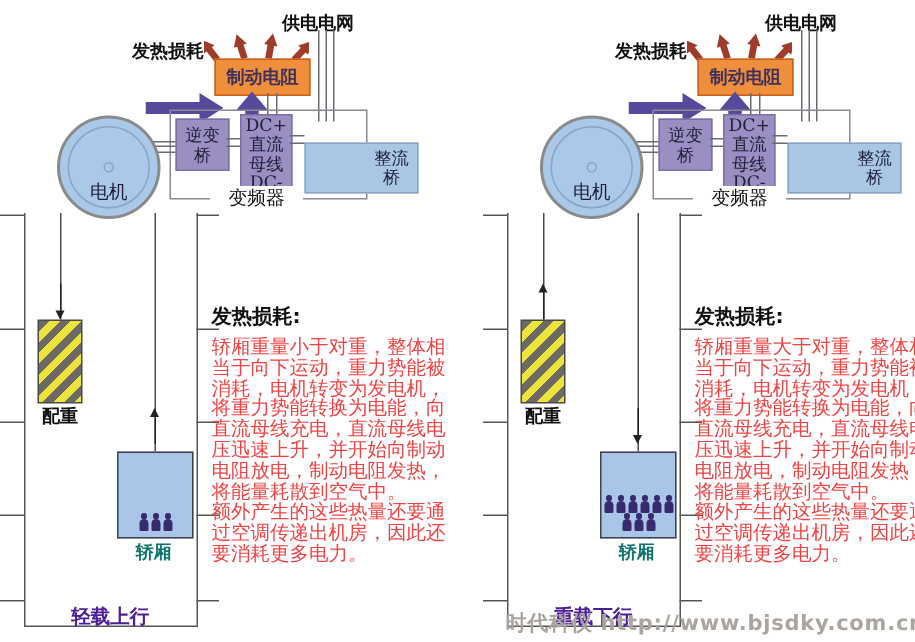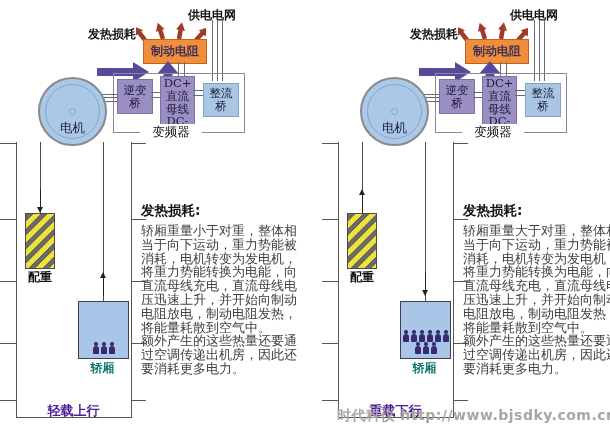--- a/index.html
+++ b/index.html
@@ -25,22 +25,22 @@
   .bw1{left:178px}.bw2{left:184px}
 
   
   .converter-box{position:absolute;left:113px;top:73px;width:130px;height:58px;border:1px solid #8a8a92;}
   .comp{position:absolute;white-space:pre-line;text-align:center;
         font-family:"DejaVu Serif","Liberation Serif",serif;font-size:11.5px;line-height:13px;color:#1e1e38;}
   .inverter-box{left:117px;top:79px;width:34px;height:33px;background:#9a8ec2;border:1px solid #7b6fa3;
                 display:flex;align-items:center;justify-content:center;}
   .dc-box{left:160px;top:76px;width:33px;height:51px;background:#9a8ec2;border:1px solid #7b6fa3;
           display:flex;align-items:center;justify-content:center;line-height:12.7px;}
-  .rect-box{left:203px;top:83px;width:34px;height:32px;background:#a9c6e4;border:1px solid #85a3c6;
-            display:flex;align-items:center;justify-content:center;}
+  .rect-box{left:203px;top:95px;width:34px;height:32px;background:#a9c6e4;border:1px solid #85a3c6;
+            display:flex;align-items:center;justify-content:center;padding-left:40px;}
   .converter-label{position:absolute;left:140px;top:124px;width:62px;text-align:center;background:#fff;
                    font-family:"DejaVu Serif","Liberation Serif",serif;font-size:12.5px;color:#111;}
 
   
   .motor{position:absolute;left:38px;top:77px;width:65px;height:65px;border-radius:50%;
          background:#aac9e9;border:2px solid #8a8a8a;}
   .motor-ring{position:absolute;left:5px;top:5px;right:5px;bottom:5px;border-radius:50%;border:1px solid #87a5c5;}
   .motor-hub{position:absolute;left:29px;top:29px;width:5px;height:5px;border-radius:50%;border:1px solid #87a5c5;}
   .motor-label{position:absolute;left:0;top:41px;width:100%;text-align:center;
                font-family:Liberation Sans, sans-serif;font-size:12.5px;color:#1e1e38;}
@@ -79,21 +79,21 @@
   .people{position:absolute;left:0;bottom:4px;width:100%;display:flex;flex-wrap:wrap;justify-content:center;align-content:flex-end;}
   .person{width:7px;height:12px;margin:0 0.5px;position:relative;display:inline-block;}
   .person::before{content:"";position:absolute;top:0;left:2px;width:3.5px;height:3.5px;border-radius:50%;background:#372a6e;}
   .person::after{content:"";position:absolute;top:4px;left:0.5px;width:6px;height:8px;border-radius:3px 3px 1px 1px;background:#372a6e;}
   .car-label{position:absolute;left:78px;top:360px;width:49px;text-align:center;font-size:12px;font-weight:bold;color:#0f766e;}
   .scenario-label{position:absolute;left:16px;top:402px;width:115px;text-align:center;font-size:13px;font-weight:bold;color:#4c1d95;}
 
   
   .text-title{position:absolute;left:141px;top:202px;font-size:13.5px;font-weight:bold;color:#111;}
   .text-body{position:absolute;left:141px;top:224px;width:156px;white-space:pre-line;
-             font-family:Liberation Serif, serif;font-size:13px;line-height:13.8px;color:#404040;
+             font-family:Liberation Serif, serif;font-size:13px;line-height:13.8px;color:#ef4444;
              text-align:justify;}
 
   .watermark{position:absolute;left:337px;top:407px;font-size:14px;font-weight:bold;color:#aba59f;
              letter-spacing:0.5px;z-index:5;white-space:nowrap;}
 </style>
 </head>
 <body>
 
 <div id="canvas">
 

